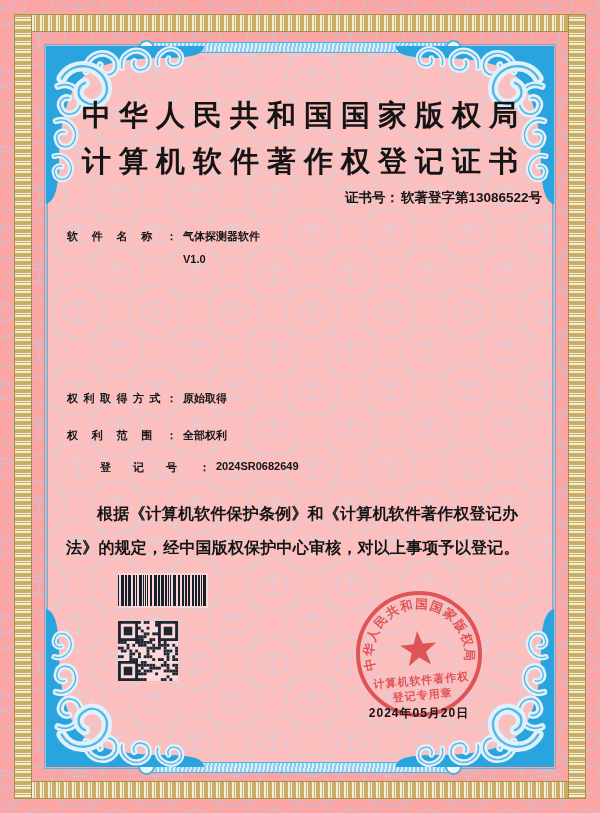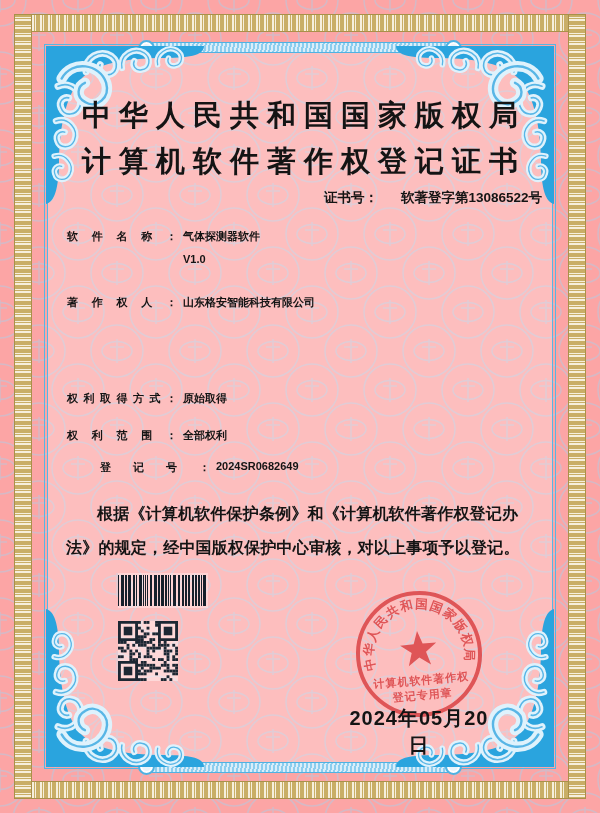--- a/index.html
+++ b/index.html
@@ -31,34 +31,34 @@
   .corner{position:absolute;z-index:2;}
   .c-tl{left:44px;top:44px;} .c-tr{right:44px;top:44px;transform:scaleX(-1);}
   .c-bl{left:44px;bottom:44px;transform:scaleY(-1);} .c-br{right:44px;bottom:44px;transform:scale(-1,-1);}
 
   
   .title{position:absolute;left:0;right:0;text-align:center;z-index:5;
          font-family:"Liberation Serif",serif;font-weight:bold;font-size:29px;
          letter-spacing:8px;padding-left:8px;color:#141414;}
   .title1{top:96px;} .title2{top:142px;}
   .certno{position:absolute;top:189px;right:58px;z-index:5;font-size:13.5px;font-weight:bold;}
-  .certno .val{margin-left:23px;}
+  .certno .val{margin-left:2px;}
   .frow{position:absolute;left:67px;z-index:5;font-size:11px;font-weight:bold;white-space:nowrap;}
   .flabel{display:inline-block;width:110px;text-align-last:justify;vertical-align:top;}
   .fvalue{position:absolute;left:116px;white-space:nowrap;}
   .statement{position:absolute;left:66px;top:497px;width:478px;z-index:5;
              font-size:16px;font-weight:bold;line-height:33.5px;text-indent:31px;letter-spacing:.2px;}
 
   .barcode{position:absolute;left:118px;top:573px;z-index:5;}
   .qrcode{position:absolute;left:118px;top:621px;z-index:5;}
 
   .seal{position:absolute;left:349px;top:584px;z-index:6;opacity:.9;transform:rotate(-5deg);}
   .seal text{font-family:"Liberation Sans",sans-serif;font-weight:bold;}
   .datetxt{position:absolute;left:346px;top:705px;width:146px;text-align:center;z-index:7;
-           font-size:20px;font-weight:bold;letter-spacing:1px;}
+           font-size:12px;font-weight:bold;letter-spacing:1px;}
 </style>
 </head>
 <body>
 
 <div class="page">
 
   <svg width="0" height="0" style="position:absolute">
     <defs>
       <g id="curl">
         <path d="M-15,8 C-19,-6 -4,-17 8,-11 C17,-6 16,6 7,8 C0,10 -4,4 -2,-1" fill="none" stroke="#dff2fc" stroke-width="7" stroke-linecap="round"></path>
@@ -147,24 +147,20 @@
   <div class="certno">
     <span>证书号：</span><span class="val">软著登字第13086522号</span>
   </div>
 
   <div class="frow" style="top:229px;">
     <span class="flabel">软件名称：</span>
     <span class="fvalue">气体探测器软件</span>
   </div>
   <div class="frow" style="top:253px;">
     <span class="fvalue">V1.0</span>
-  </div>
-  <div class="frow" style="top:295px;">
-    <span class="flabel">著作权人：</span>
-    <span class="fvalue">山东格安智能科技有限公司</span>
   </div>
   <div class="frow" style="top:391px;">
     <span class="flabel">权利取得方式：</span>
     <span class="fvalue">原始取得</span>
   </div>
   <div class="frow" style="top:428px;">
     <span class="flabel">权利范围：</span>
     <span class="fvalue">全部权利</span>
   </div>
   <div class="frow" style="top:460px;margin-left:33px;">

